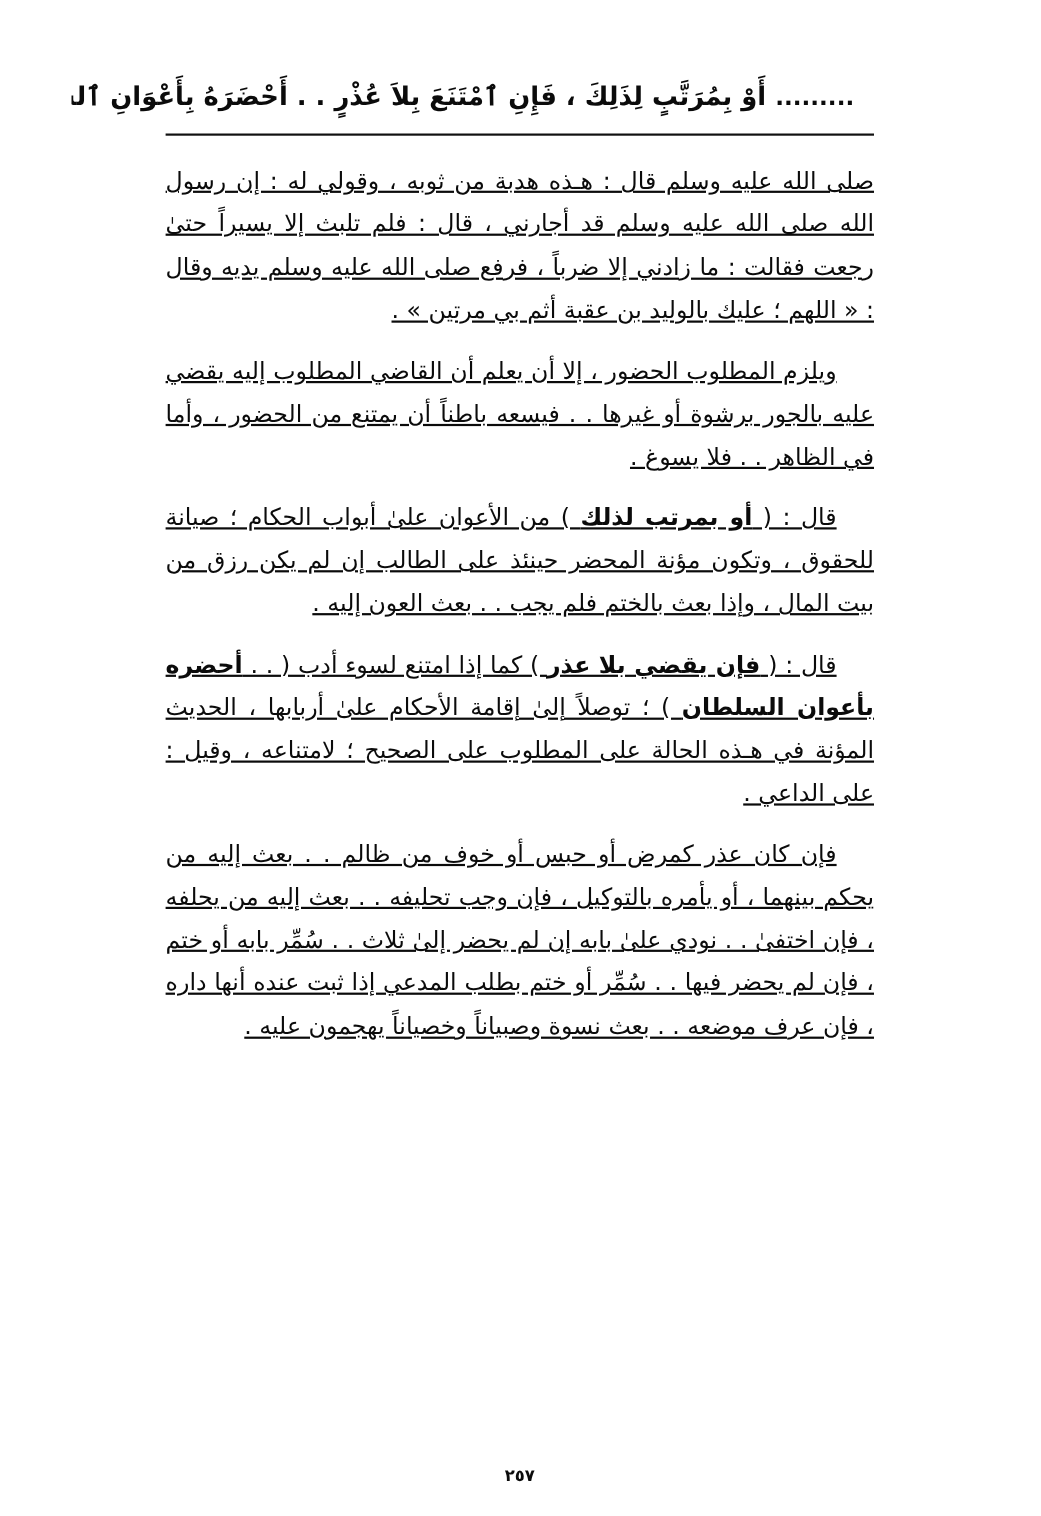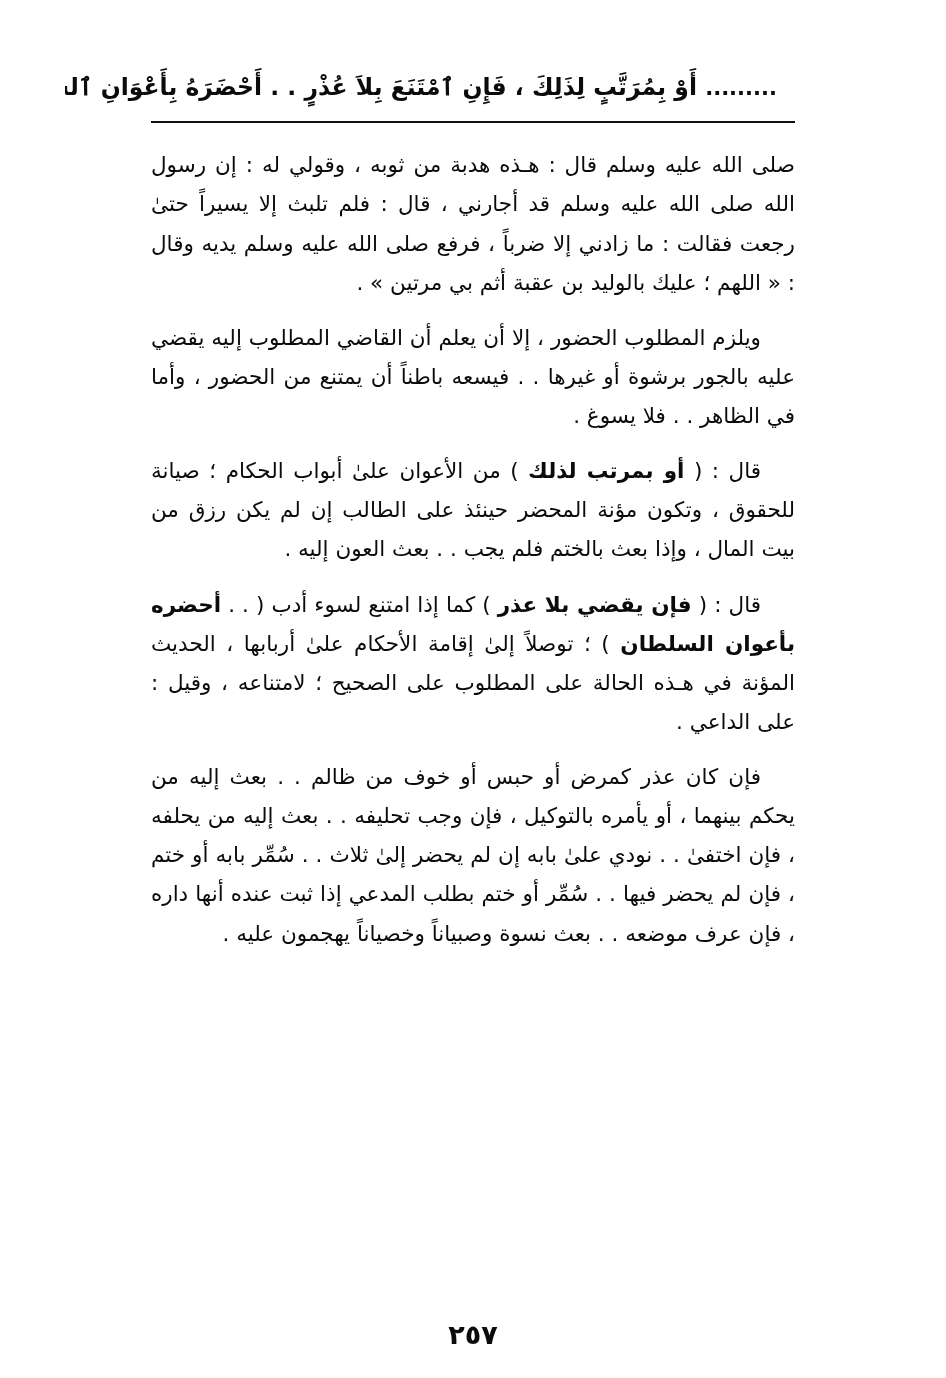--- a/index.html
+++ b/index.html
@@ -50,34 +50,35 @@
   .body-text {
     direction: rtl;
     text-align: justify;
     text-justify: inter-word;
     font-size: 21.5px;
     line-height: 1.82;
   }
   p.para {
     margin: 0 0 16px 0;
     text-indent: 0;
+    text-decoration: underline;
   }
   p.para.indent {
     text-indent: 34px;
   }
   .bold {
     font-weight: 700;
   }
   .page-number {
     position: absolute;
     left: 0;
     right: 0;
     bottom: 44px;
     text-align: center;
-    font-size: 27px;
+    font-size: 15px;
     font-weight: 700;
     letter-spacing: 1px;
     direction: rtl;
   }
 </style>
 </head>
 <body>
 
 <div class="page">
 

